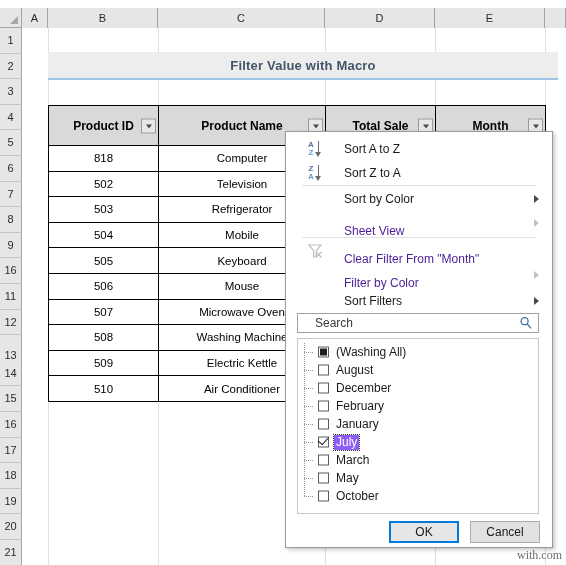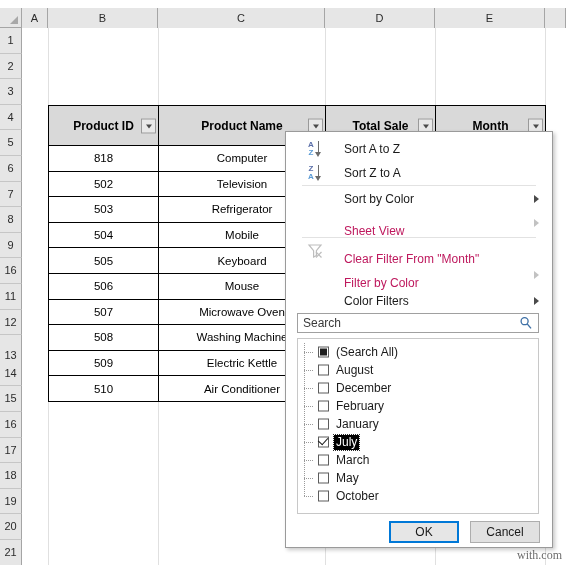--- a/index.html
+++ b/index.html
@@ -53,21 +53,21 @@
     border-left:3px solid transparent;border-right:3px solid transparent;
     border-top:4px solid #4a4a4a;}
 
   
   #filterpanel{position:absolute;box-sizing:border-box;
     background:#ffffff;border:1px solid #9a9a9a;
     box-shadow:2px 2px 4px rgba(0,0,0,.22);z-index:40;
     font-size:12px;color:#1a1a1a;}
   .mi{position:relative;height:24px;display:flex;align-items:center;cursor:default;}
   .mi .lbl{position:absolute;left:58px;font-size:12px;white-space:nowrap;}
-  .mi.dis .lbl{color:#be185d;margin-top:15px;}
+  .mi.dis .lbl{color:#4c1d95;margin-top:15px;}
   .mi .arr{position:absolute;right:13px;top:50%;margin-top:-4px;width:0;height:0;
     border-top:4px solid transparent;border-bottom:4px solid transparent;border-left:5px solid #4a4a4a;}
   .mi.dis .arr{border-left-color:#c2c2c2;}
   .sep{height:1px;background:#e2e2e2;margin:2px 8px;}
 
   .ico{position:absolute;left:20px;top:50%;transform:translateY(-50%);
     width:22px;height:18px;}
   .azico{font-size:8px;line-height:8px;color:#5b6fa8;font-family:"Liberation Sans",sans-serif;
     position:absolute;left:0;top:1px;text-align:center;width:10px;font-weight:600;}
   .azico2{font-size:8px;line-height:8px;color:#5b9bd5;position:absolute;left:0;top:9px;
@@ -95,21 +95,21 @@
   .tree .v.last{height:9px;}
   .tree .h{position:absolute;left:0;top:9px;width:9px;height:1px;
     background:repeating-linear-gradient(to right,#9a9a9a 0 1px,transparent 1px 2px);}
   .cbx{position:absolute;left:20px;top:50%;transform:translateY(-50%);
     width:11px;height:11px;border:1px solid #5c5c5c;background:#fff;box-sizing:border-box;}
   .cbx.ind::after{content:"";position:absolute;left:1px;top:1px;width:7px;height:7px;background:#1f1f1f;}
   .cbx.on::after{content:"";position:absolute;left:1px;top:-2px;width:5px;height:8px;
     border:solid #1a1a1a;border-width:0 1.6px 1.6px 0;transform:rotate(42deg);}
   .ltxt{position:absolute;left:36px;font-size:12px;color:#1a1a1a;white-space:nowrap;
     padding:0 2px;line-height:15px;}
-  .litem.sel .ltxt{background:#000000;color:#fff;outline:1px dotted #2b2b2b;}
+  .litem.sel .ltxt{background:#8b5cf6;color:#fff;outline:1px dotted #2b2b2b;}
 
   
   .btn{position:absolute;box-sizing:border-box;background:#e1e1e1;border:1px solid #adadad;
     font-size:12px;color:#1a1a1a;display:flex;align-items:center;justify-content:center;}
   .btn.focus{border:2px solid #0078d7;background:#e6e6e6;}
 
   .watermark{position:absolute;right:4px;bottom:2px;font-size:12px;color:#6e6e6e;
     font-family:"Liberation Serif",serif;}
 </style>
 </head>
@@ -156,20 +156,23 @@
     </div>
 
   <div id="gridlines">
       <div class="vline" style="left: 48px;"></div>
       <div class="vline" style="left: 158px;"></div>
       <div class="vline" style="left: 325px;"></div>
       <div class="vline" style="left: 435px;"></div>
       <div class="vline" style="left: 545px;"></div>
     </div>
 
+  <div class="banner" style="left:48px;top:52px;width:510px;height:28px;">
+    <span>Filter Value with Macro</span>
+  </div>
 
   <table class="tbl" style="left:48px;top:105px;">
     <tbody id="tbody">
         <tr class="hdr">
           <td style="width: 110px; height: 26px;"><span>Product ID</span><span class="fbtn"></span></td>
           <td style="width: 167px; height: 26px;"><span>Product Name</span><span class="fbtn"></span></td>
           <td style="width: 110px; height: 26px;"><span>Total Sale</span><span class="fbtn"></span></td>
           <td style="width: 110px; height: 40px;"><span>Month</span><span class="fbtn"></span></td>
         </tr>
         <tr>
@@ -272,47 +275,47 @@
               </svg>
             </span>
           </span>
           <span class="lbl">Clear Filter From "Month"</span>
         </div>
         <div class="mi dis" style="position: absolute; left: 0px; right: 0px; top: 131px;">
           <span class="lbl">Filter by Color</span>
           <span class="arr"></span>
         </div>
         <div class="mi" style="position: absolute; left: 0px; right: 0px; top: 157px;">
-          <span class="lbl">Color Filters</span>
+          <span class="lbl">Sort Filters</span>
           <span class="arr"></span>
         </div>
         <div class="sep" style="position: absolute; left: 8px; right: 8px; top: 51px;"></div>
         <div class="sep" style="position: absolute; left: 8px; right: 8px; top: 103px;"></div>
         <div class="sep" style="position: absolute; left: 8px; right: 8px; top: 179px;"></div>
       </div>
 
-    <div class="searchbox" style="left:11px;top:181px;width:242px;height:20px;">
+    <div class="searchbox" style="left:11px;top:181px;width:242px;height:20px;padding-left:12px;">
       <span class="ph">Search</span>
       <span class="srch-ico">
         <svg width="14" height="14" viewBox="0 0 14 14">
           <circle cx="5.6" cy="5.2" r="3.5" fill="none" stroke="#3d6fa5" stroke-width="1.3"></circle>
           <line x1="8.2" y1="7.9" x2="12" y2="12.4" stroke="#3d6fa5" stroke-width="1.4"></line>
         </svg>
       </span>
     </div>
 
     <div class="listbox" style="left:11px;top:206px;width:242px;height:176px;">
       <div id="vallist">
           <div class="litem" style="position: absolute; left: 0px; right: 0px; top: 4px;">
             <span class="tree">
               <span class="v"></span>
               <span class="h"></span>
             </span>
             <span class="cbx ind"></span>
-            <span class="ltxt">(Search All)</span>
+            <span class="ltxt">(Washing All)</span>
           </div>
           <div class="litem" style="position: absolute; left: 0px; right: 0px; top: 22px;">
             <span class="tree">
               <span class="v"></span>
               <span class="h"></span>
             </span>
             <span class="cbx"></span>
             <span class="ltxt">August</span>
           </div>
           <div class="litem" style="position: absolute; left: 0px; right: 0px; top: 40px;">

